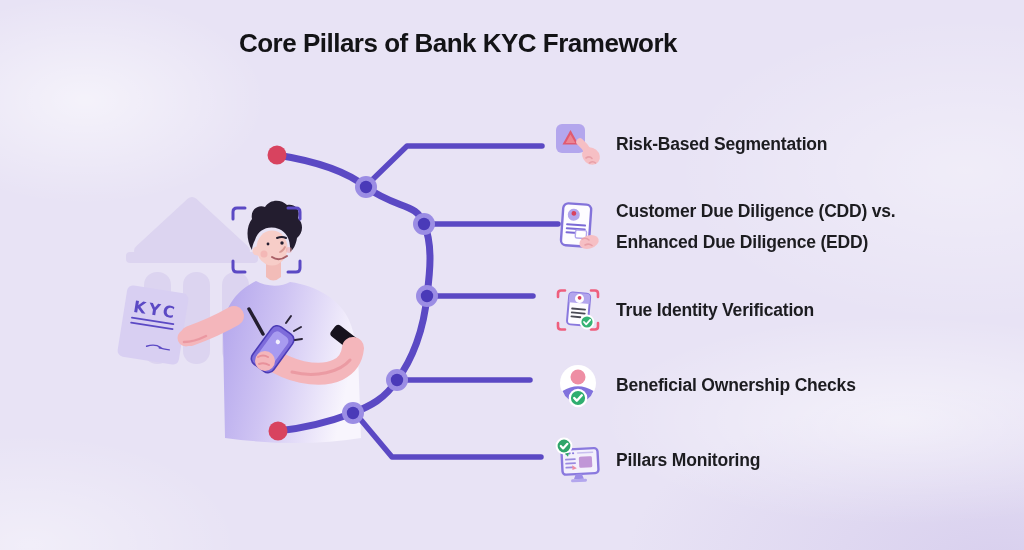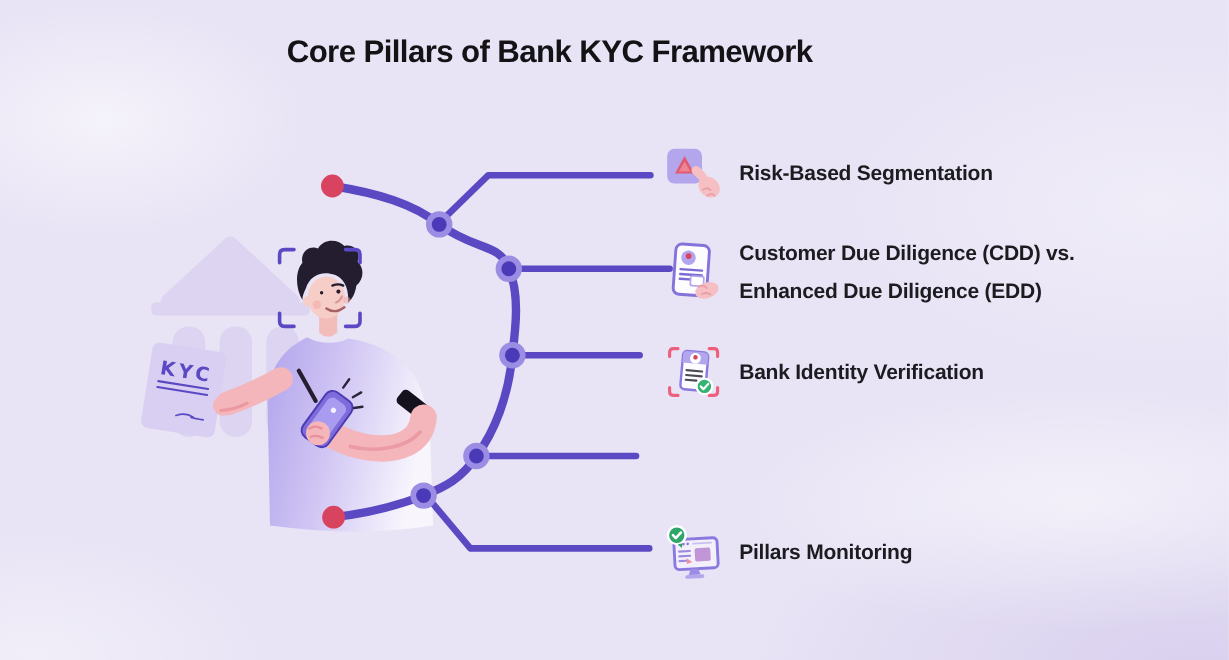--- a/index.html
+++ b/index.html
@@ -202,24 +202,36 @@
         <rect x="17" y="10" width="21" height="32" rx="3.5" fill="#fdfcff" stroke="#8a79de" stroke-width="2"></rect>
         <path d="M17 13.5 Q17 10 20.5 10 H34.5 Q38 10 38 13.5 V20 H17 Z" fill="#b3a6ed"></path>
         <circle cx="27.5" cy="15.5" r="4.5" fill="#ffffff"></circle>
         <circle cx="27.5" cy="14.7" r="1.9" fill="#d8435f"></circle>
         <path d="M21 26 H34 M21 30 H34 M21 34 H30" stroke="#4a4a55" stroke-width="1.8" stroke-linecap="round"></path>
       </g>
       <circle cx="36" cy="39" r="6.5" fill="#35b374" stroke="#ffffff" stroke-width="1.8"></circle>
       <path d="M33 39 l2.2 2.3 4 -4.4" stroke="#ffffff" stroke-width="1.8" fill="none" stroke-linecap="round" stroke-linejoin="round"></path>
     </svg>
     <div class="plabel">
-        <span>Bank Identity Verification</span>
-      </div>
-  </div>
-
+        <span>True Identity Verification</span>
+      </div>
+  </div>
+
+  <div class="pillar" style="top:358px">
+    <svg class="picon" viewBox="0 0 54 54">
+      <circle cx="27" cy="25" r="18" fill="#ffffff"></circle>
+      <circle cx="27" cy="19" r="7.5" fill="#ee8ea4"></circle>
+      <path d="M11.5 33 Q27 23.5 42.5 33 Q38.5 43.5 27 44 Q15.5 43.5 11.5 33 Z" fill="#8172dd"></path>
+      <circle cx="27" cy="40" r="8.2" fill="#2fae6f" stroke="#ffffff" stroke-width="2.2"></circle>
+      <path d="M23.2 40 l2.6 2.7 5 -5.4" stroke="#ffffff" stroke-width="2.4" fill="none" stroke-linecap="round" stroke-linejoin="round"></path>
+    </svg>
+    <div class="plabel">
+        <span>Beneficial Ownership Checks</span>
+      </div>
+  </div>
 
   <div class="pillar" style="top:433px">
     <svg class="picon" viewBox="0 0 54 54">
       <g transform="rotate(-3 27 28)">
         <rect x="11" y="16" width="36" height="25" rx="3.5" fill="#f3f0fc" stroke="#8a79de" stroke-width="2.4"></rect>
         <circle cx="15.5" cy="20" r="1.1" fill="#8a79de"></circle>
         <circle cx="19" cy="20" r="1.1" fill="#8a79de"></circle>
         <circle cx="22.5" cy="20" r="1.1" fill="#8a79de"></circle>
         <path d="M27 20 H42" stroke="#c9bff0" stroke-width="1.5" stroke-linecap="round"></path>
         <rect x="28" y="24" width="13" height="11" rx="1.5" fill="#d9a3d4"></rect>

